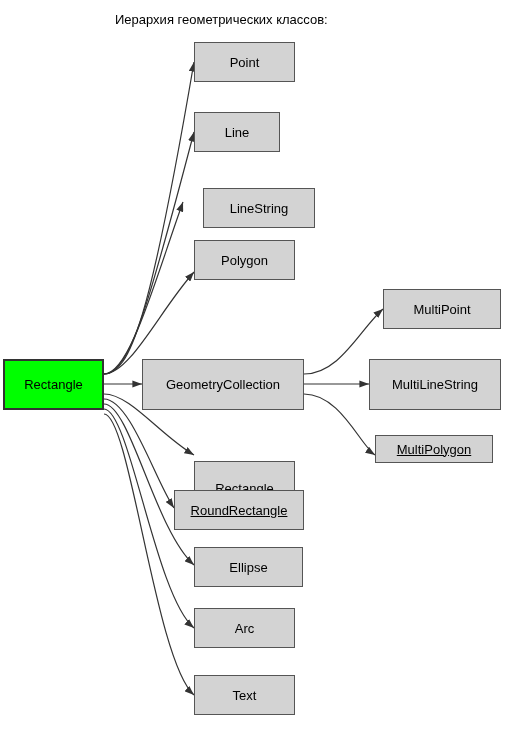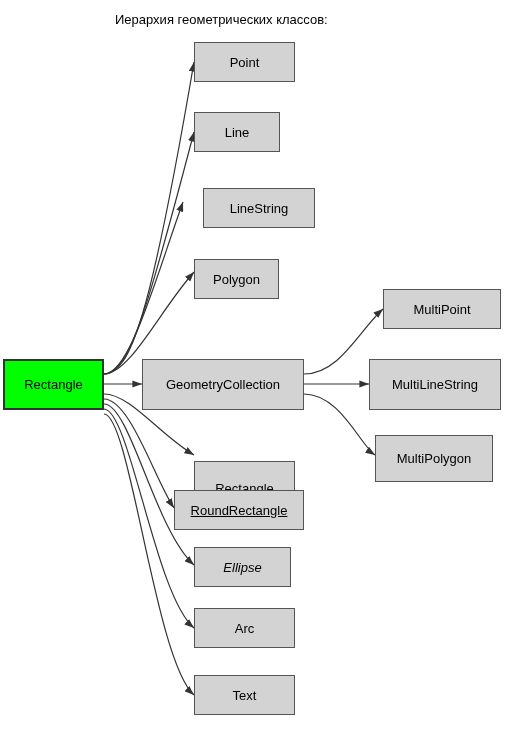--- a/index.html
+++ b/index.html
@@ -94,53 +94,53 @@
   </div>
 
   <div class="node" style="left:194px; top:112px; width:86px; height:40px;">
     <span>Line</span>
   </div>
 
   <div class="node" style="left:183px; top:188px; width:112px; height:40px;margin-left:20px;">
     <span>LineString</span>
   </div>
 
-  <div class="node" style="left:194px; top:259px; width:85px; height:40px;">
+  <div class="node" style="left:194px; top:240px; width:101px; height:40px;">
     <span>Polygon</span>
   </div>
 
   <div class="node" style="left:142px; top:359px; width:162px; height:51px;">
     <span>GeometryCollection</span>
   </div>
 
   <div class="node" style="left:194px; top:435px; width:101px; height:54px;margin-top:26px;">
     <span>Rectangle</span>
   </div>
 
   <div class="node" style="left:174px; top:490px; width:130px; height:40px;text-decoration:underline;">
     <span>RoundRectangle</span>
   </div>
 
-  <div class="node" style="left:194px; top:547px; width:97px; height:40px;font-style:italic;">
+  <div class="node" style="left:194px; top:547px; width:109px; height:40px;">
     <span>Ellipse</span>
   </div>
 
   <div class="node" style="left:194px; top:608px; width:101px; height:40px;">
     <span>Arc</span>
   </div>
 
   <div class="node" style="left:194px; top:675px; width:101px; height:40px;text-align:center;">
     <span>Text</span>
   </div>
 
   <div class="node" style="left:383px; top:289px; width:118px; height:40px;">
     <span>MultiPoint</span>
   </div>
 
   <div class="node" style="left:369px; top:359px; width:132px; height:51px;">
     <span>MultiLineString</span>
   </div>
 
-  <div class="node" style="left:375px; top:435px; width:118px; height:47px;">
+  <div class="node" style="left:375px; top:435px; width:118px; height:28px;text-decoration:underline;">
     <span>MultiPolygon</span>
   </div>
 
 </div>
 
 </body></html>

